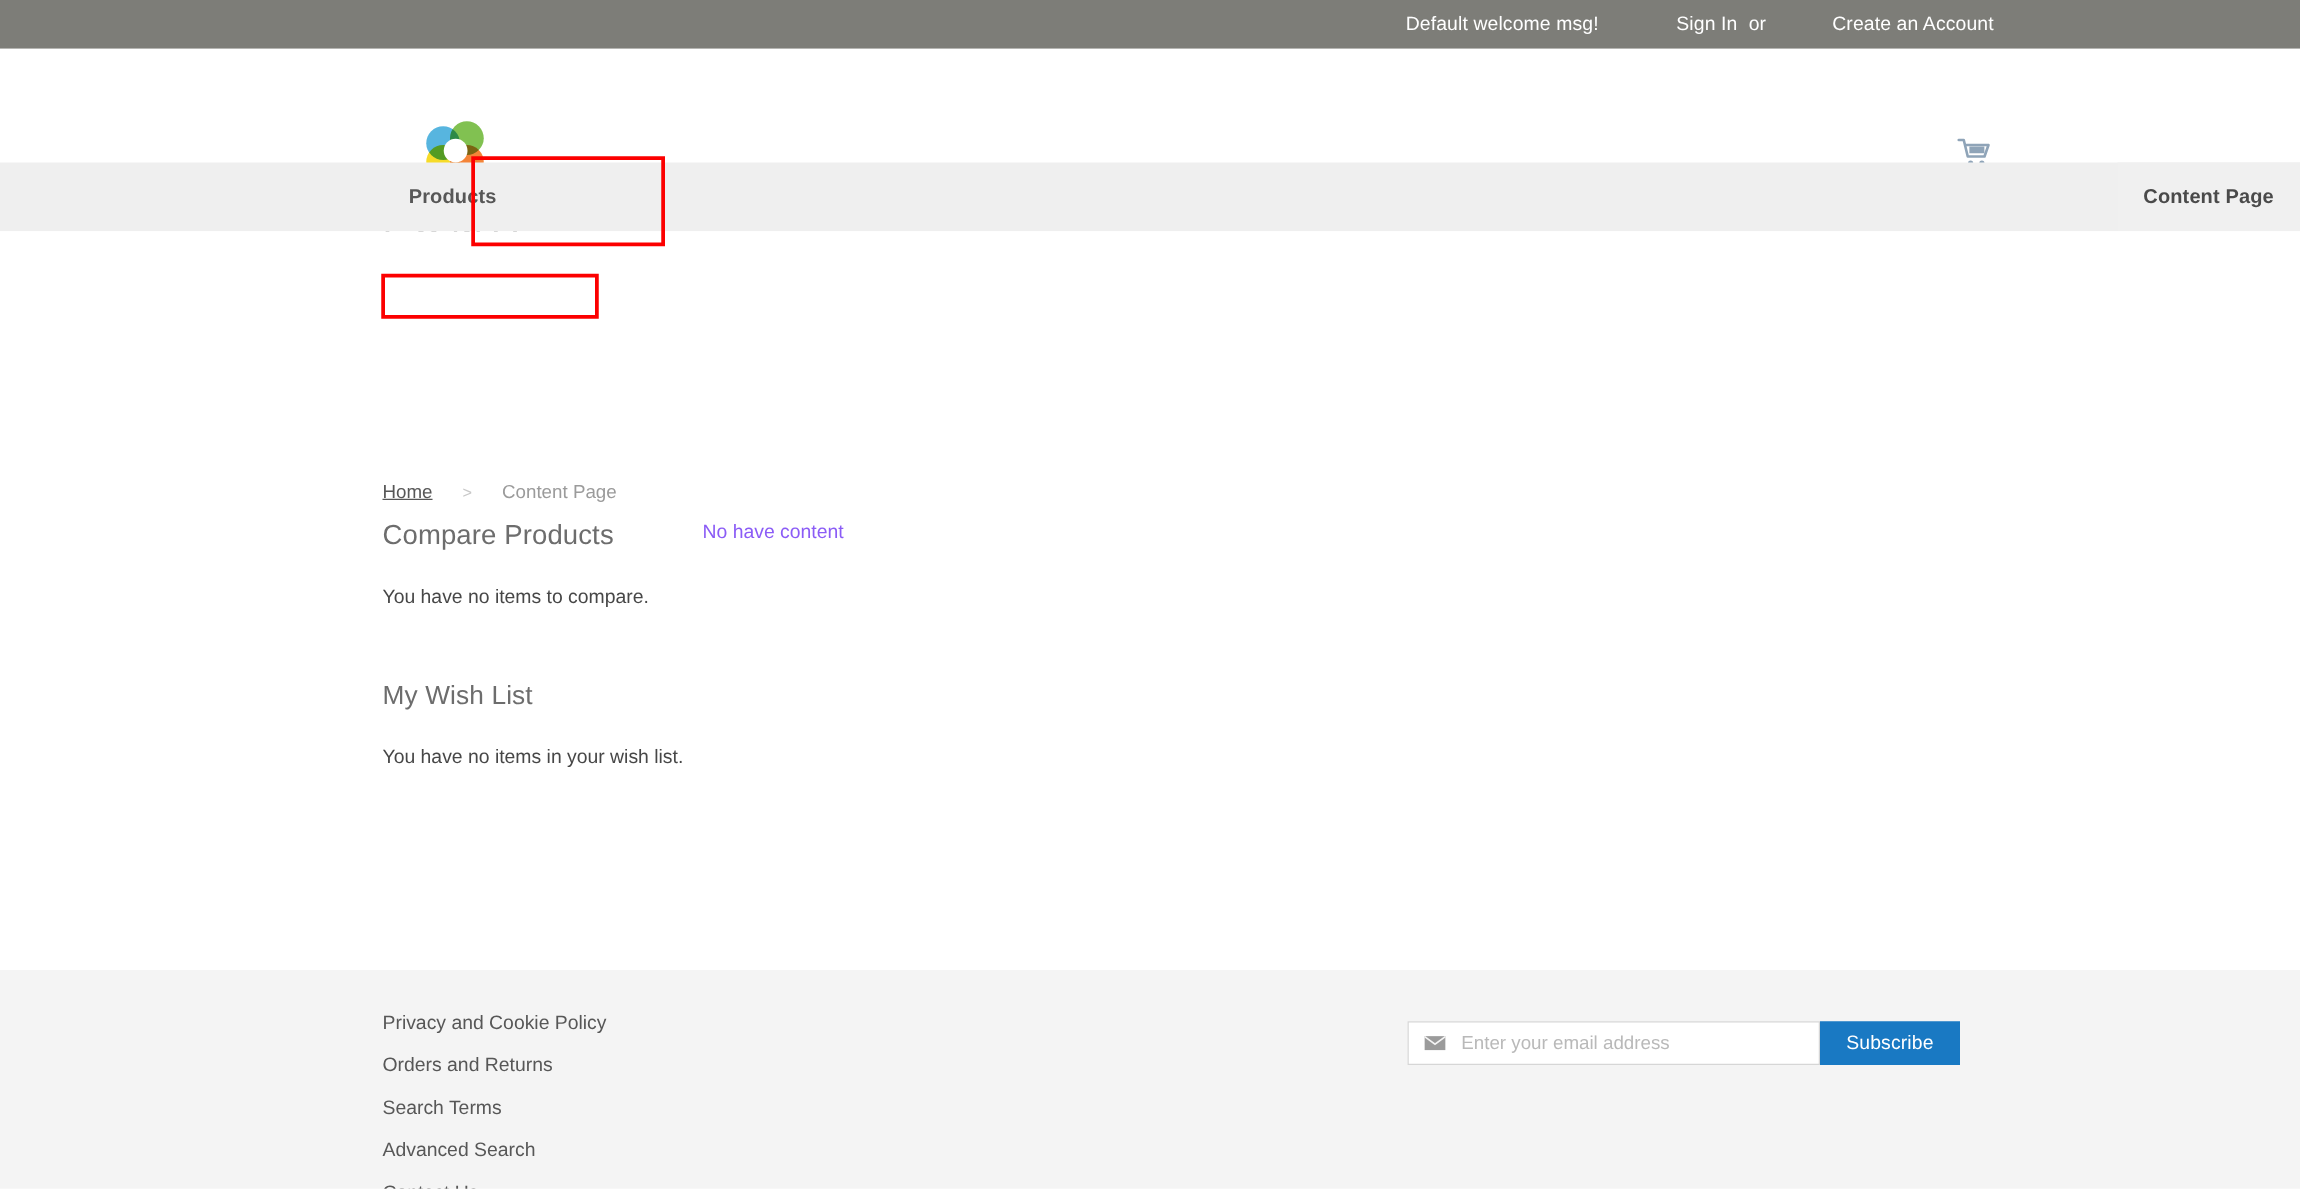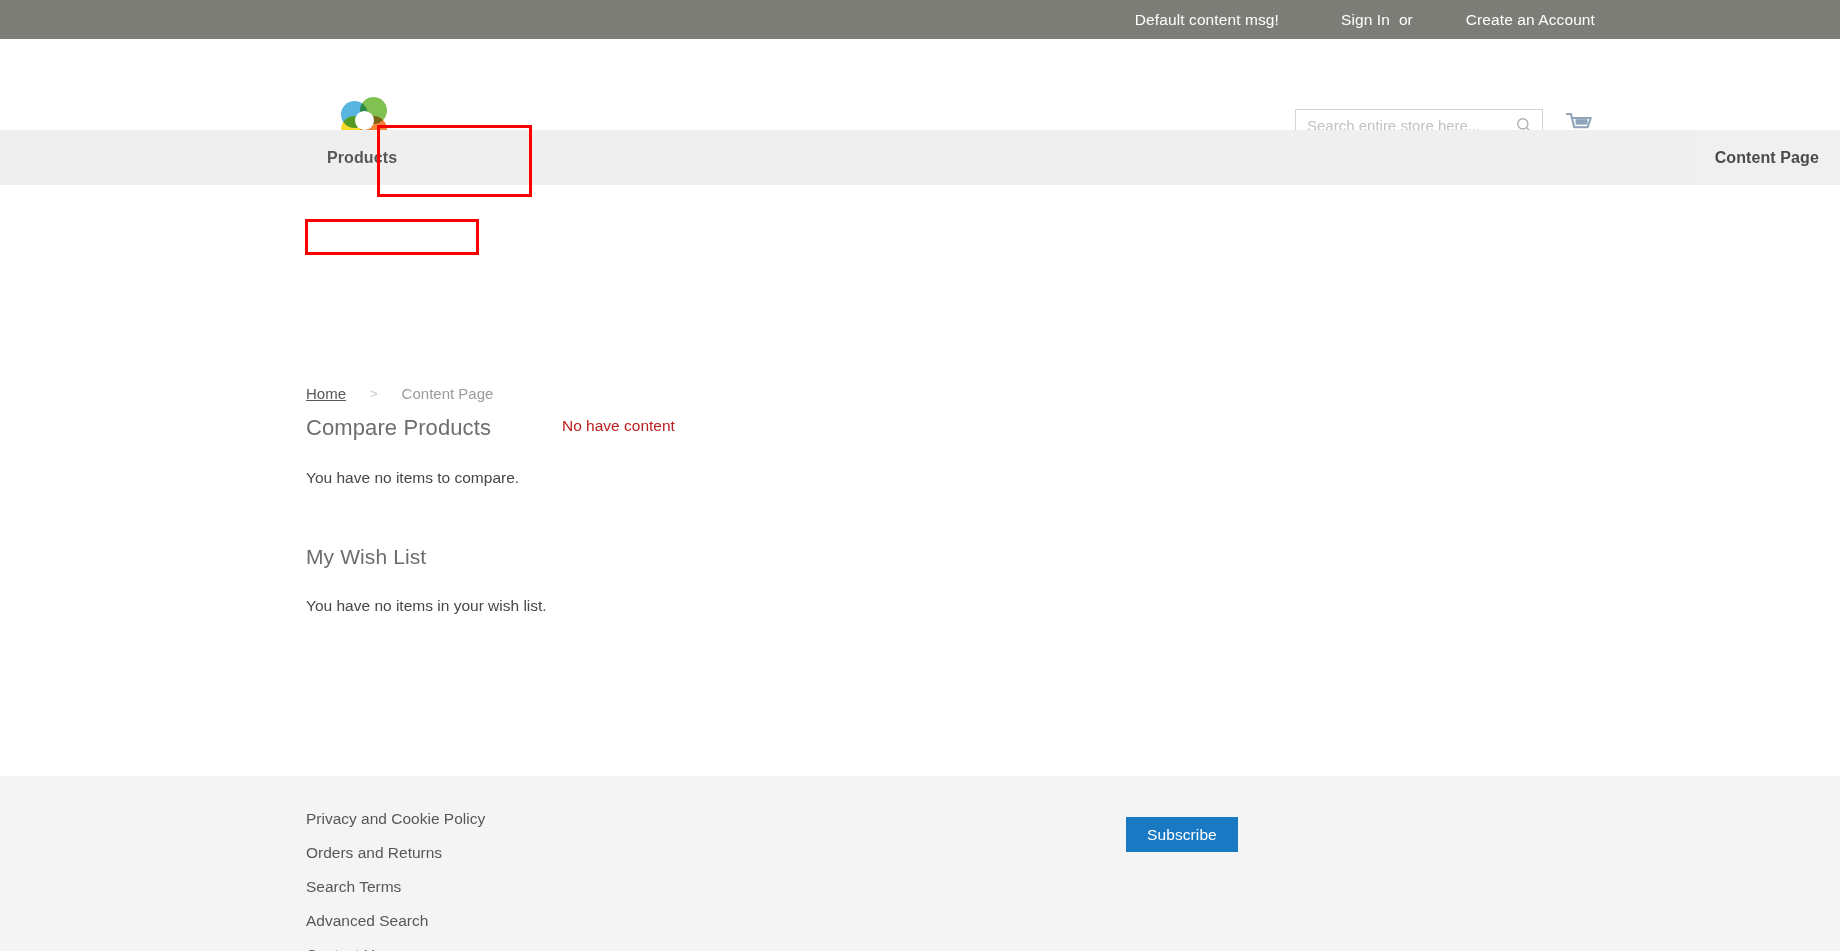--- a/index.html
+++ b/index.html
@@ -226,21 +226,21 @@
     font-size: 15.5px;
     color: #474747;
     margin: 0;
   }
 
   .main-col {
     position: absolute;
     left: 562px;
     top: 232px;
     font-size: 15.5px;
-    color: #b91c1c;
+    color: #8b5cf6;
   }
 
   
   .footer {
     background: #f4f4f4;
     height: 177px;
     position: relative;
   }
   .footer-links {
     position: absolute;
@@ -294,47 +294,40 @@
     font-weight: normal;
     font-family: "Liberation Sans", sans-serif;
     cursor: pointer;
     letter-spacing: 0.1px;
   }
 </style>
 </head>
 <body>
 
 <div class="top-panel">
-  <span class="welcome">Default content msg!</span>
+  <span class="welcome">Default welcome msg!</span>
   <a href="#">Sign In</a>
   <span class="or">or</span>
   <a href="#">Create an Account</a>
 </div>
 
 <div class="header">
 
   <div class="logo-wrap">
     <div class="logo-mark">
       <div class="petal p1"></div>
       <div class="petal p2"></div>
       <div class="petal p3"></div>
       <div class="petal p4"></div>
       <div class="hole"></div>
     </div>
     <div class="logo-text">LUMA</div>
   </div>
 
   <div class="header-right">
-    <div class="search-box">
-      <input type="text" placeholder="Search entire store here..." style="">
-      <svg class="search-icon" viewBox="0 0 20 20">
-        <circle cx="8" cy="8" r="6" fill="none" stroke="#b0b0b0" stroke-width="1.6"></circle>
-        <line x1="12.5" y1="12.5" x2="18" y2="18" stroke="#b0b0b0" stroke-width="1.6" stroke-linecap="round"></line>
-      </svg>
-    </div>
 
     <svg class="cart-icon" viewBox="0 0 30 28">
       <path d="M2 3 h4 l3.2 13.2 h13.4 l3.2 -9.2 h-17.6" fill="none" stroke="#8fa4b8" stroke-width="2.1" stroke-linejoin="round" stroke-linecap="round"></path>
       <rect x="10.5" y="8.2" width="12" height="5.4" fill="#8fa4b8"></rect>
       <circle cx="11.5" cy="21.5" r="2.1" fill="#8fa4b8"></circle>
       <circle cx="20.5" cy="21.5" r="2.1" fill="#8fa4b8"></circle>
     </svg>
   </div>
 </div>
 
@@ -364,18 +357,25 @@
 <div class="footer">
   <div class="footer-links">
     <a href="#">Privacy and Cookie Policy</a>
     <a href="#">Orders and Returns</a>
     <a href="#">Search Terms</a>
     <a href="#">Advanced Search</a>
     <a href="#">Contact Us</a>
   </div>
 
   <div class="newsletter">
+    <div class="nl-field">
+      <svg class="mail-icon" viewBox="0 0 20 14">
+        <rect x="0.8" y="0.8" width="18.4" height="12.4" fill="#9b9b9b"></rect>
+        <path d="M0.8 1.2 L10 8 L19.2 1.2" fill="none" stroke="#f4f4f4" stroke-width="1.5"></path>
+      </svg>
+      <input type="text" placeholder="Enter your email address" style="">
+    </div>
     <button class="subscribe-btn">Subscribe</button>
   </div>
 </div>
 
 <div class="annot" id="annot-nav"></div>
 <div class="annot" id="annot-cmp"></div>
 
 </body></html>

